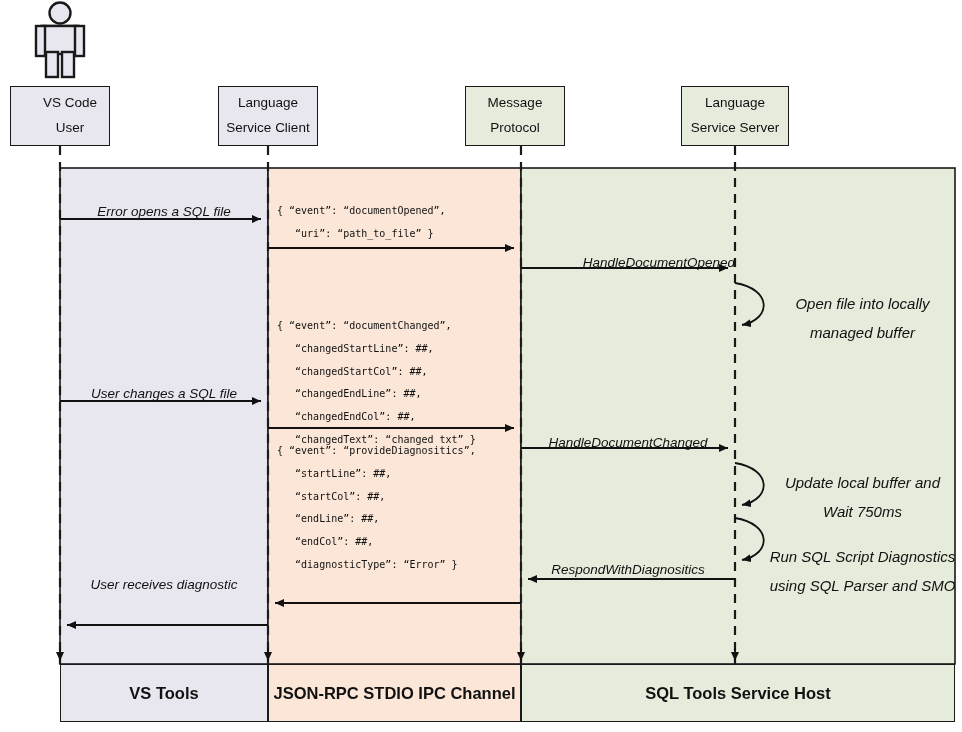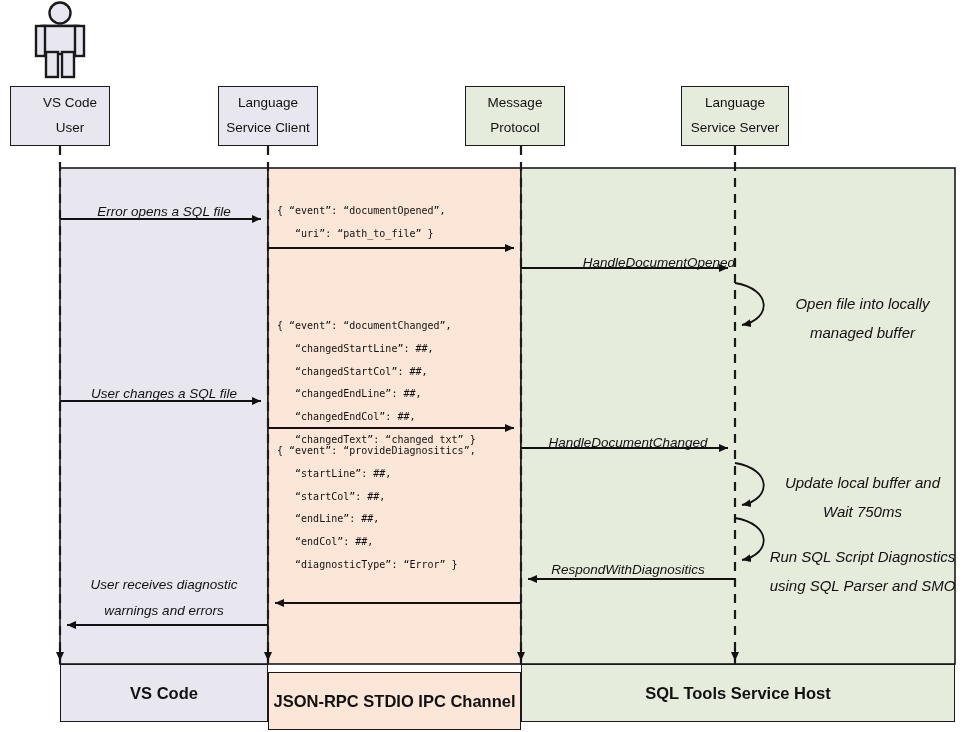--- a/index.html
+++ b/index.html
@@ -169,21 +169,20 @@
   <div class="msg-label" style="left:60px; top:199px; width:208px;">
     <span>Error opens a SQL file</span>
   </div>
 
   <div class="msg-label" style="left:60px; top:381px; width:208px;">
     <span>User changes a SQL file</span>
   </div>
 
   <div class="msg-label" style="left:60px; top:572px; width:208px;">
     <div>User receives diagnostic</div>
-    <div>warnings and errors</div>
   </div>
 
   <div class="msg-label" style="left:521px; top:250px; width:214px;text-align:right;">
     <span>HandleDocumentOpened</span>
   </div>
 
   <div class="msg-label" style="left:521px; top:430px; width:214px;">
     <span>HandleDocumentChanged</span>
   </div>
 
@@ -217,24 +216,24 @@
    “changedText”: “changed txt” }</div>
 
   <div class="json-block" style="left:277px; top:440px;">{ “event”: “provideDiagnositics”,
    “startLine”: ##,
    “startCol”: ##,
    “endLine”: ##,
    “endCol”: ##,
    “diagnosticType”: “Error” }</div>
 
   <div class="footer-cell lav" style="left:60px; top:664px; width:208px; height:58px;">
-    <span>VS Code</span>
-  </div>
-
-  <div class="footer-cell pch" style="left:268px; top:664px; width:253px; height:58px;margin-top:8px;">
+    <span>VS Tools</span>
+  </div>
+
+  <div class="footer-cell pch" style="left:268px; top:664px; width:253px; height:58px;">
     <span>JSON-RPC STDIO IPC Channel</span>
   </div>
 
   <div class="footer-cell grn" style="left:521px; top:664px; width:434px; height:58px;">
     <span>SQL Tools Service Host</span>
   </div>
 
 </div>
 
 </body></html>

